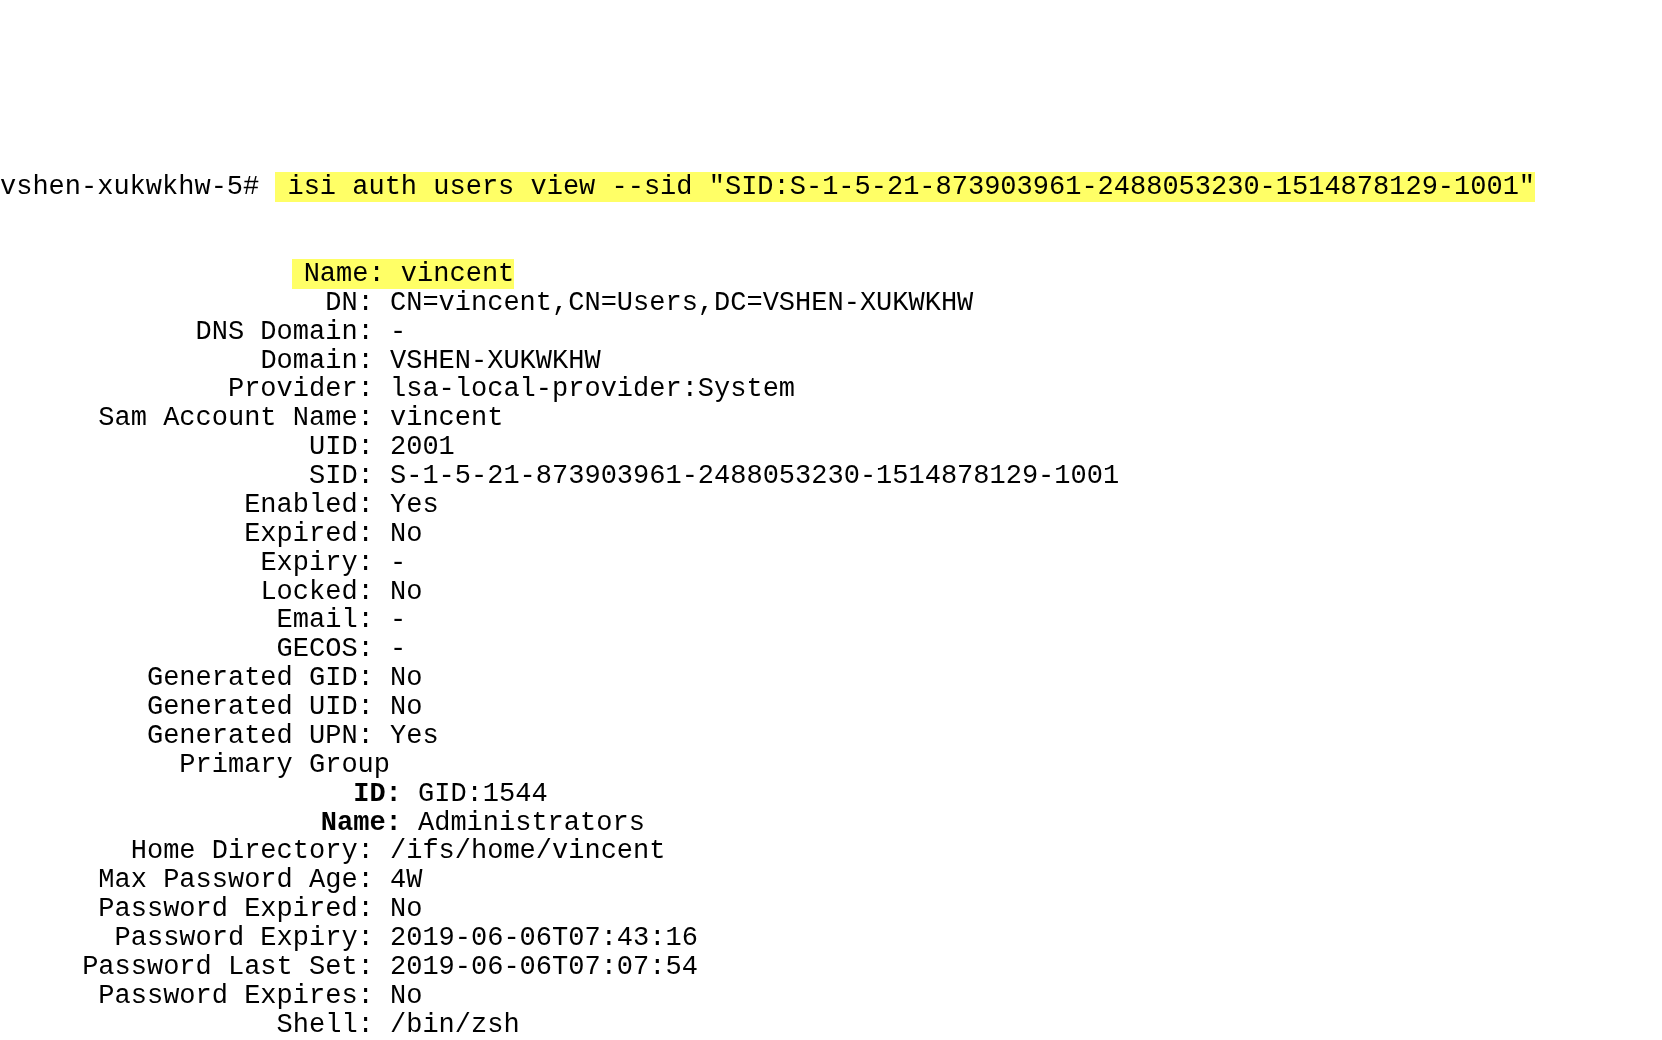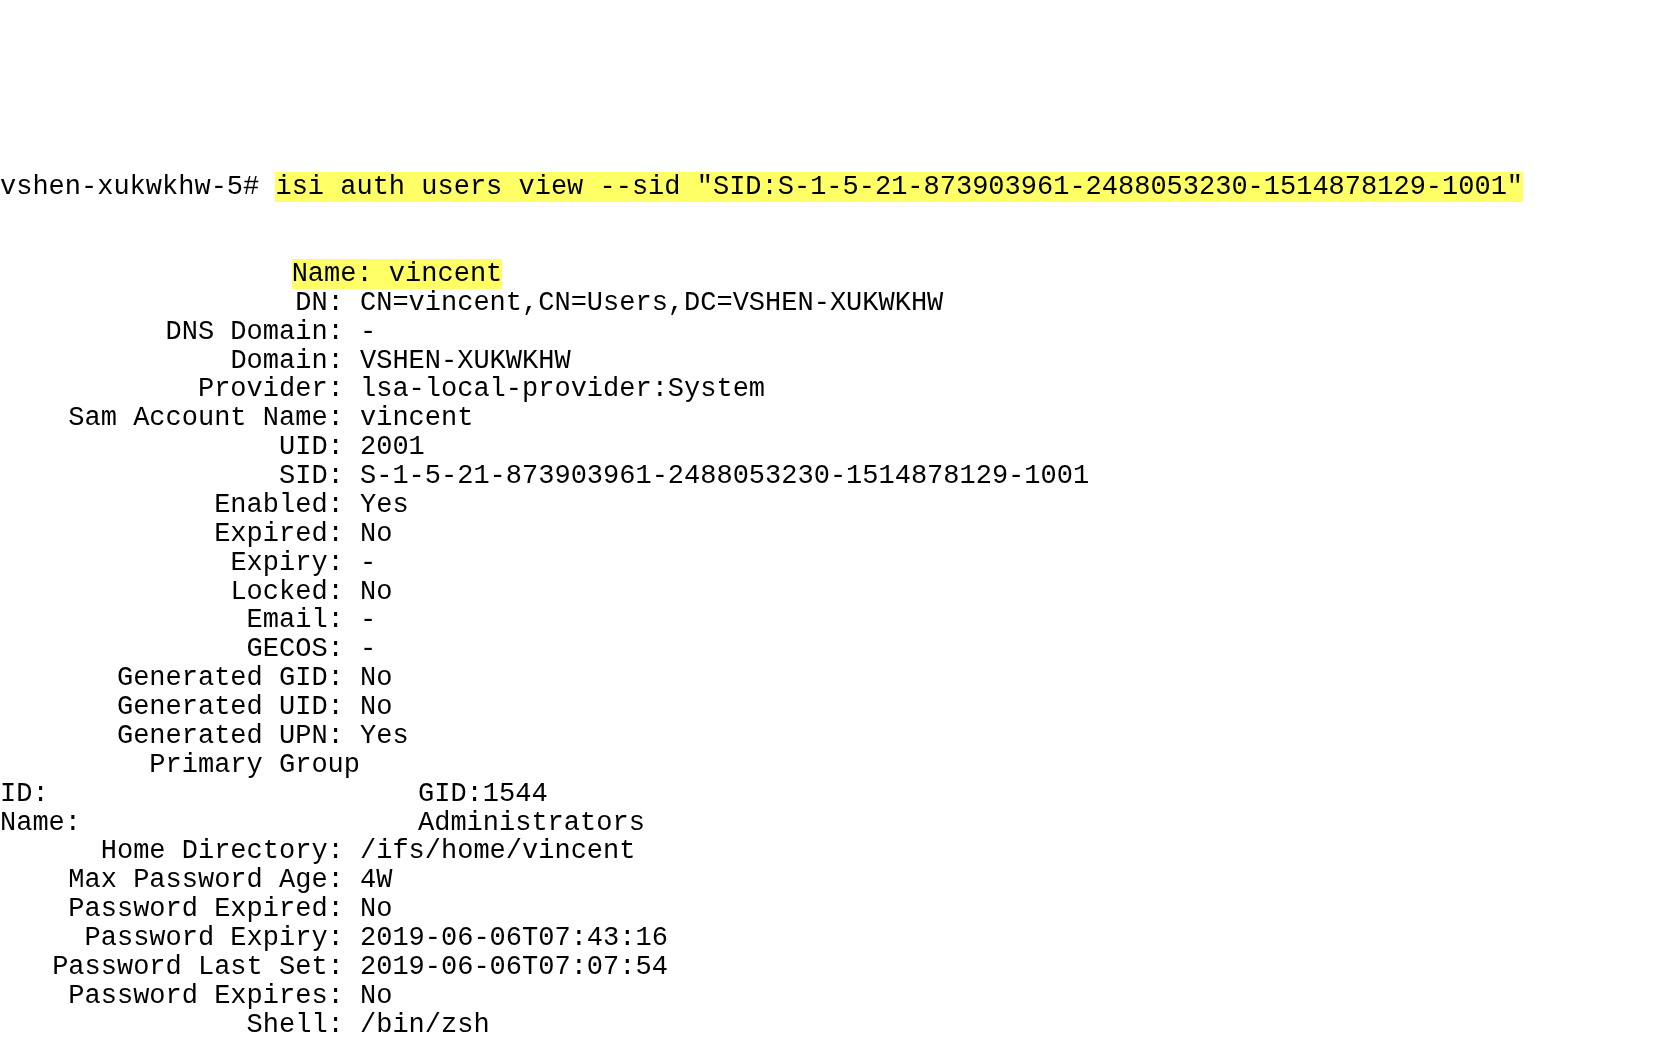--- a/index.html
+++ b/index.html
@@ -10,33 +10,36 @@
       line-height: 1.07;
       background: white;
       color: black;
       white-space: pre;
     }
     .terminal {
       padding: 0;
     }
     .highlight {
       background-color: #ffff66;
+      padding-left: 12px;
     }
     .line {
       display: block;
     }
     .label-col {
       display: inline-block;
       width: 360px;
       text-align: right;
+      padding-left: 30px;
     }
     .label-col-indent {
       display: inline-block;
       width: 418px;
-      text-align: left;
+      text-align: right;
+      font-weight: bold;
     }
     .value-col {
       display: inline;
     }
   </style>
 </head>
 <body>
 
 
 

